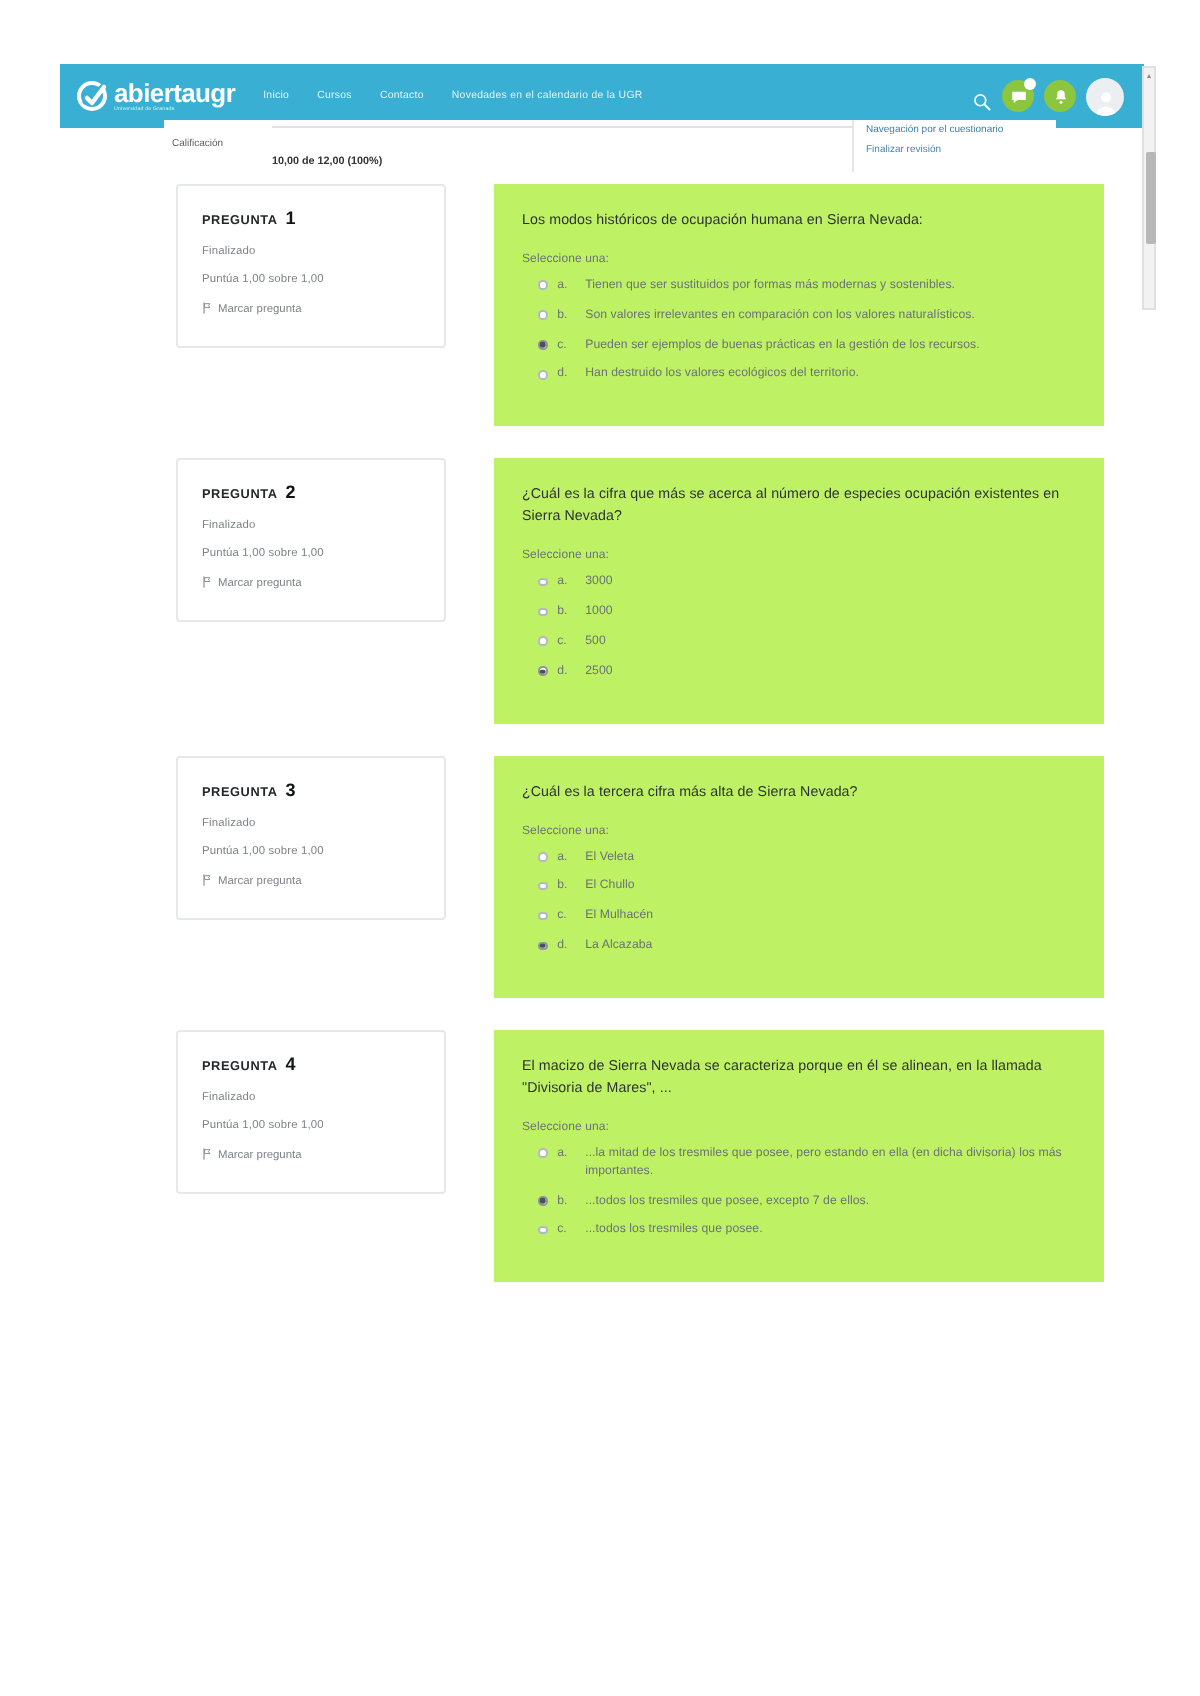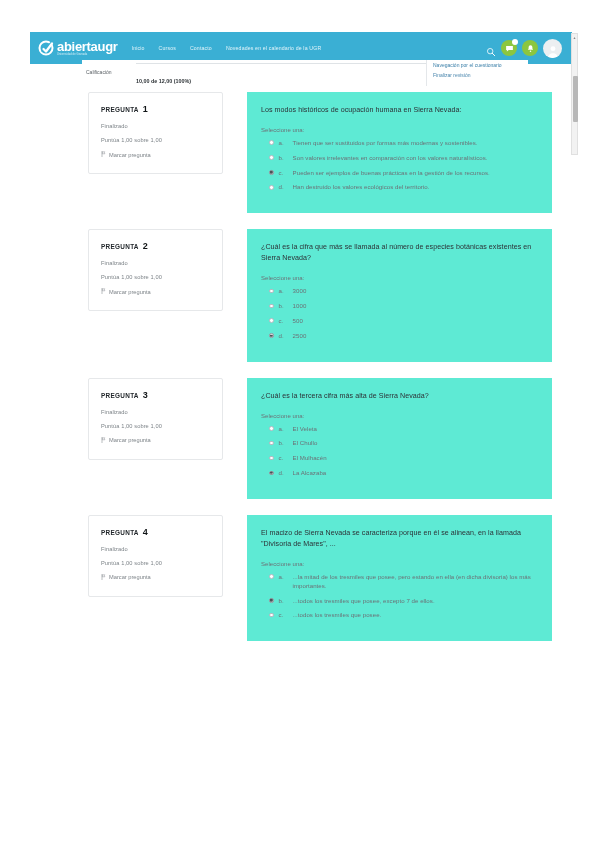--- a/index.html
+++ b/index.html
@@ -218,21 +218,21 @@
     align-items: center;
     gap: 3px;
     font-size: 5.7px;
     color: #7d8388;
   }
   .q-flag svg { width: 5px; height: 6px; flex: 0 0 auto; }
 
   .q-content {
     flex: 1;
     margin-left: 24px;
-    background: #5eead4;
+    background: #bef264;
     padding: 13px 16px 15px 14px;
     min-height: 82px;
   }
   .q-text {
     font-size: 7.1px;
     color: #2c3136;
     line-height: 1.55;
     margin-bottom: 11px;
     letter-spacing: 0.05px;
   }
@@ -443,21 +443,21 @@
           <span>
             <svg viewBox="0 0 12 16" xmlns="http://www.w3.org/2000/svg">
               <path d="M2 1v14" stroke="#8a9096" stroke-width="1.6" stroke-linecap="round"></path>
               <path d="M2.8 2.2h7l-1.8 2.6 1.8 2.6h-7z" fill="none" stroke="#8a9096" stroke-width="1.3" stroke-linejoin="round"></path>
             </svg>
           </span>
           <span>Marcar pregunta</span>
         </div>
       </div>
       <div class="q-content">
-        <div class="q-text">¿Cuál es la cifra que más se llamada al número de especies botánicas existentes en Sierra Nevada?</div>
+        <div class="q-text">¿Cuál es la cifra que más se acerca al número de especies ocupación existentes en Sierra Nevada?</div>
         <div class="q-prompt">Seleccione una:</div>
         <ul class="q-options">
           <li class="q-option">
             <span class="q-radio"></span>
             <span class="q-letter">a.</span>
             <span class="q-answer">3000</span>
           </li>
           <li class="q-option">
             <span class="q-radio"></span>
             <span class="q-letter">b.</span>

